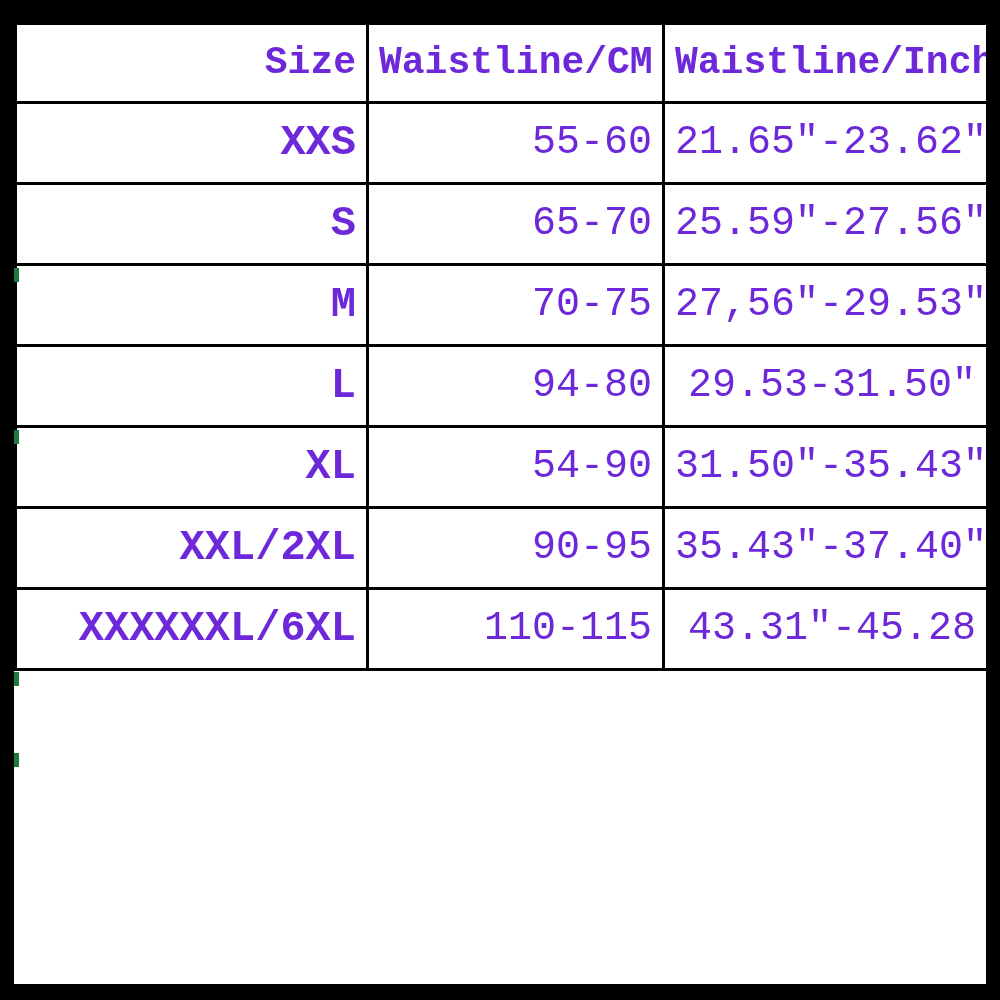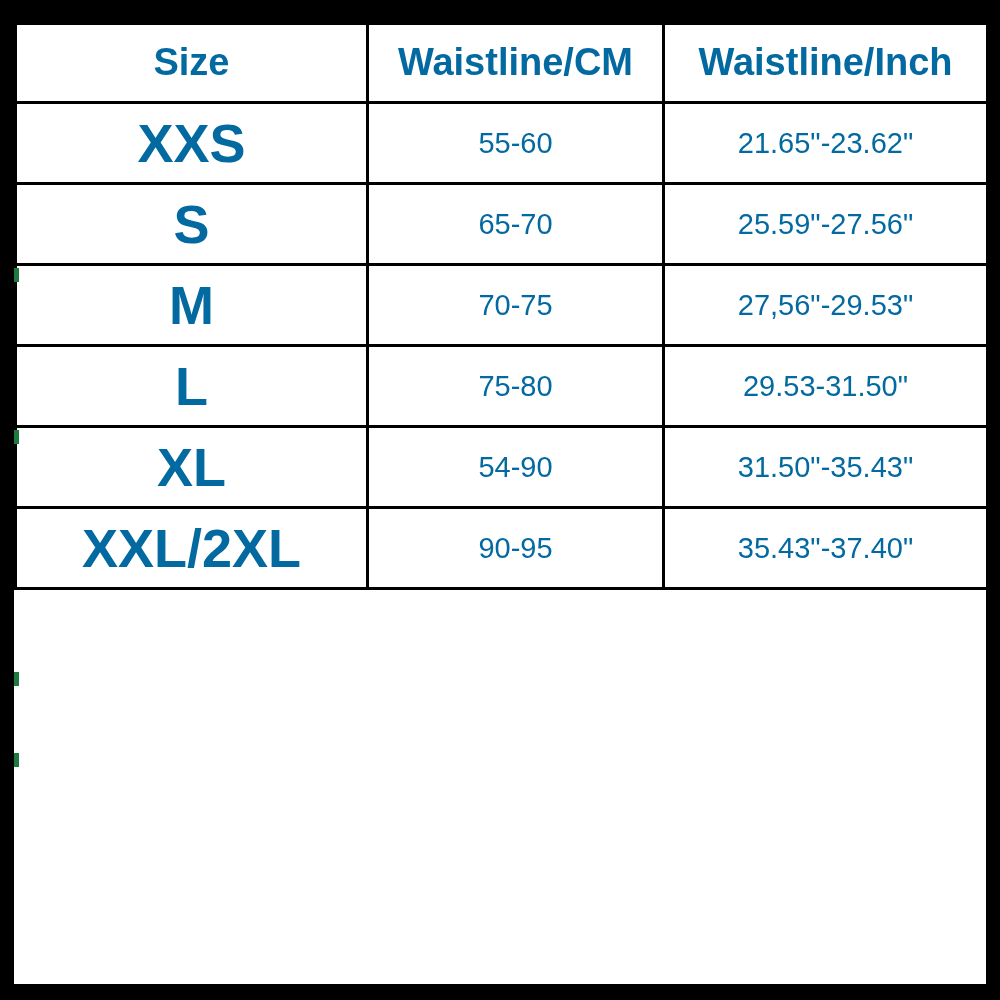--- a/index.html
+++ b/index.html
@@ -39,41 +39,41 @@
   table.size-table col.c0 { width: 352px; }
   table.size-table col.c1 { width: 296px; }
   table.size-table col.c2 { width: 324px; }
 
   table.size-table th,
   table.size-table td {
     border: 3px solid #000000;
     padding: 0 10px;
     height: 78px;
     vertical-align: middle;
-    text-align: center;
-    font-family: Liberation Sans, sans-serif;
+    text-align: right;
+    font-family: Liberation Mono, monospace;
     font-size: 40px;
     line-height: 1.05;
-    color: #0369a1;
+    color: #6d28d9;
     background: #ffffff;
     white-space: nowrap;
     overflow: hidden;
   }
   table.size-table thead th {
     font-weight: bold;
     height: 76px;
     font-size: 38px;
   }
   table.size-table tbody td.size-cell {
     font-weight: bold;
-    font-size: 54px;
+    font-size: 42px;
   }
   table.size-table tbody td.meas-cell {
     font-weight: normal;
-    font-size: 29px;
+    font-size: 40px;
   }
   
   .green-tick {
     position: absolute;
     left: 14px;
     width: 5px;
     height: 14px;
     background: #1f7a3f;
   }
 </style>
@@ -107,32 +107,37 @@
           <td class="meas-cell">65-70</td>
           <td class="meas-cell">25.59"-27.56"</td>
         </tr>
         <tr>
           <td class="size-cell">M</td>
           <td class="meas-cell">70-75</td>
           <td class="meas-cell">27,56"-29.53"</td>
         </tr>
         <tr>
           <td class="size-cell">L</td>
-          <td class="meas-cell">75-80</td>
+          <td class="meas-cell">94-80</td>
           <td class="meas-cell">29.53-31.50"</td>
         </tr>
         <tr>
           <td class="size-cell">XL</td>
           <td class="meas-cell">54-90</td>
           <td class="meas-cell">31.50"-35.43"</td>
         </tr>
         <tr>
           <td class="size-cell">XXL/2XL</td>
           <td class="meas-cell">90-95</td>
           <td class="meas-cell">35.43"-37.40"</td>
+        </tr>
+        <tr>
+          <td class="size-cell">XXXXXXL/6XL</td>
+          <td class="meas-cell">110-115</td>
+          <td class="meas-cell">43.31"-45.28</td>
         </tr>
       </tbody>
     </table>
   </div>
 
   <div class="green-tick" style="top:268px;"></div>
   <div class="green-tick" style="top:430px;"></div>
   <div class="green-tick" style="top:672px;"></div>
   <div class="green-tick" style="top:753px;"></div>
 

